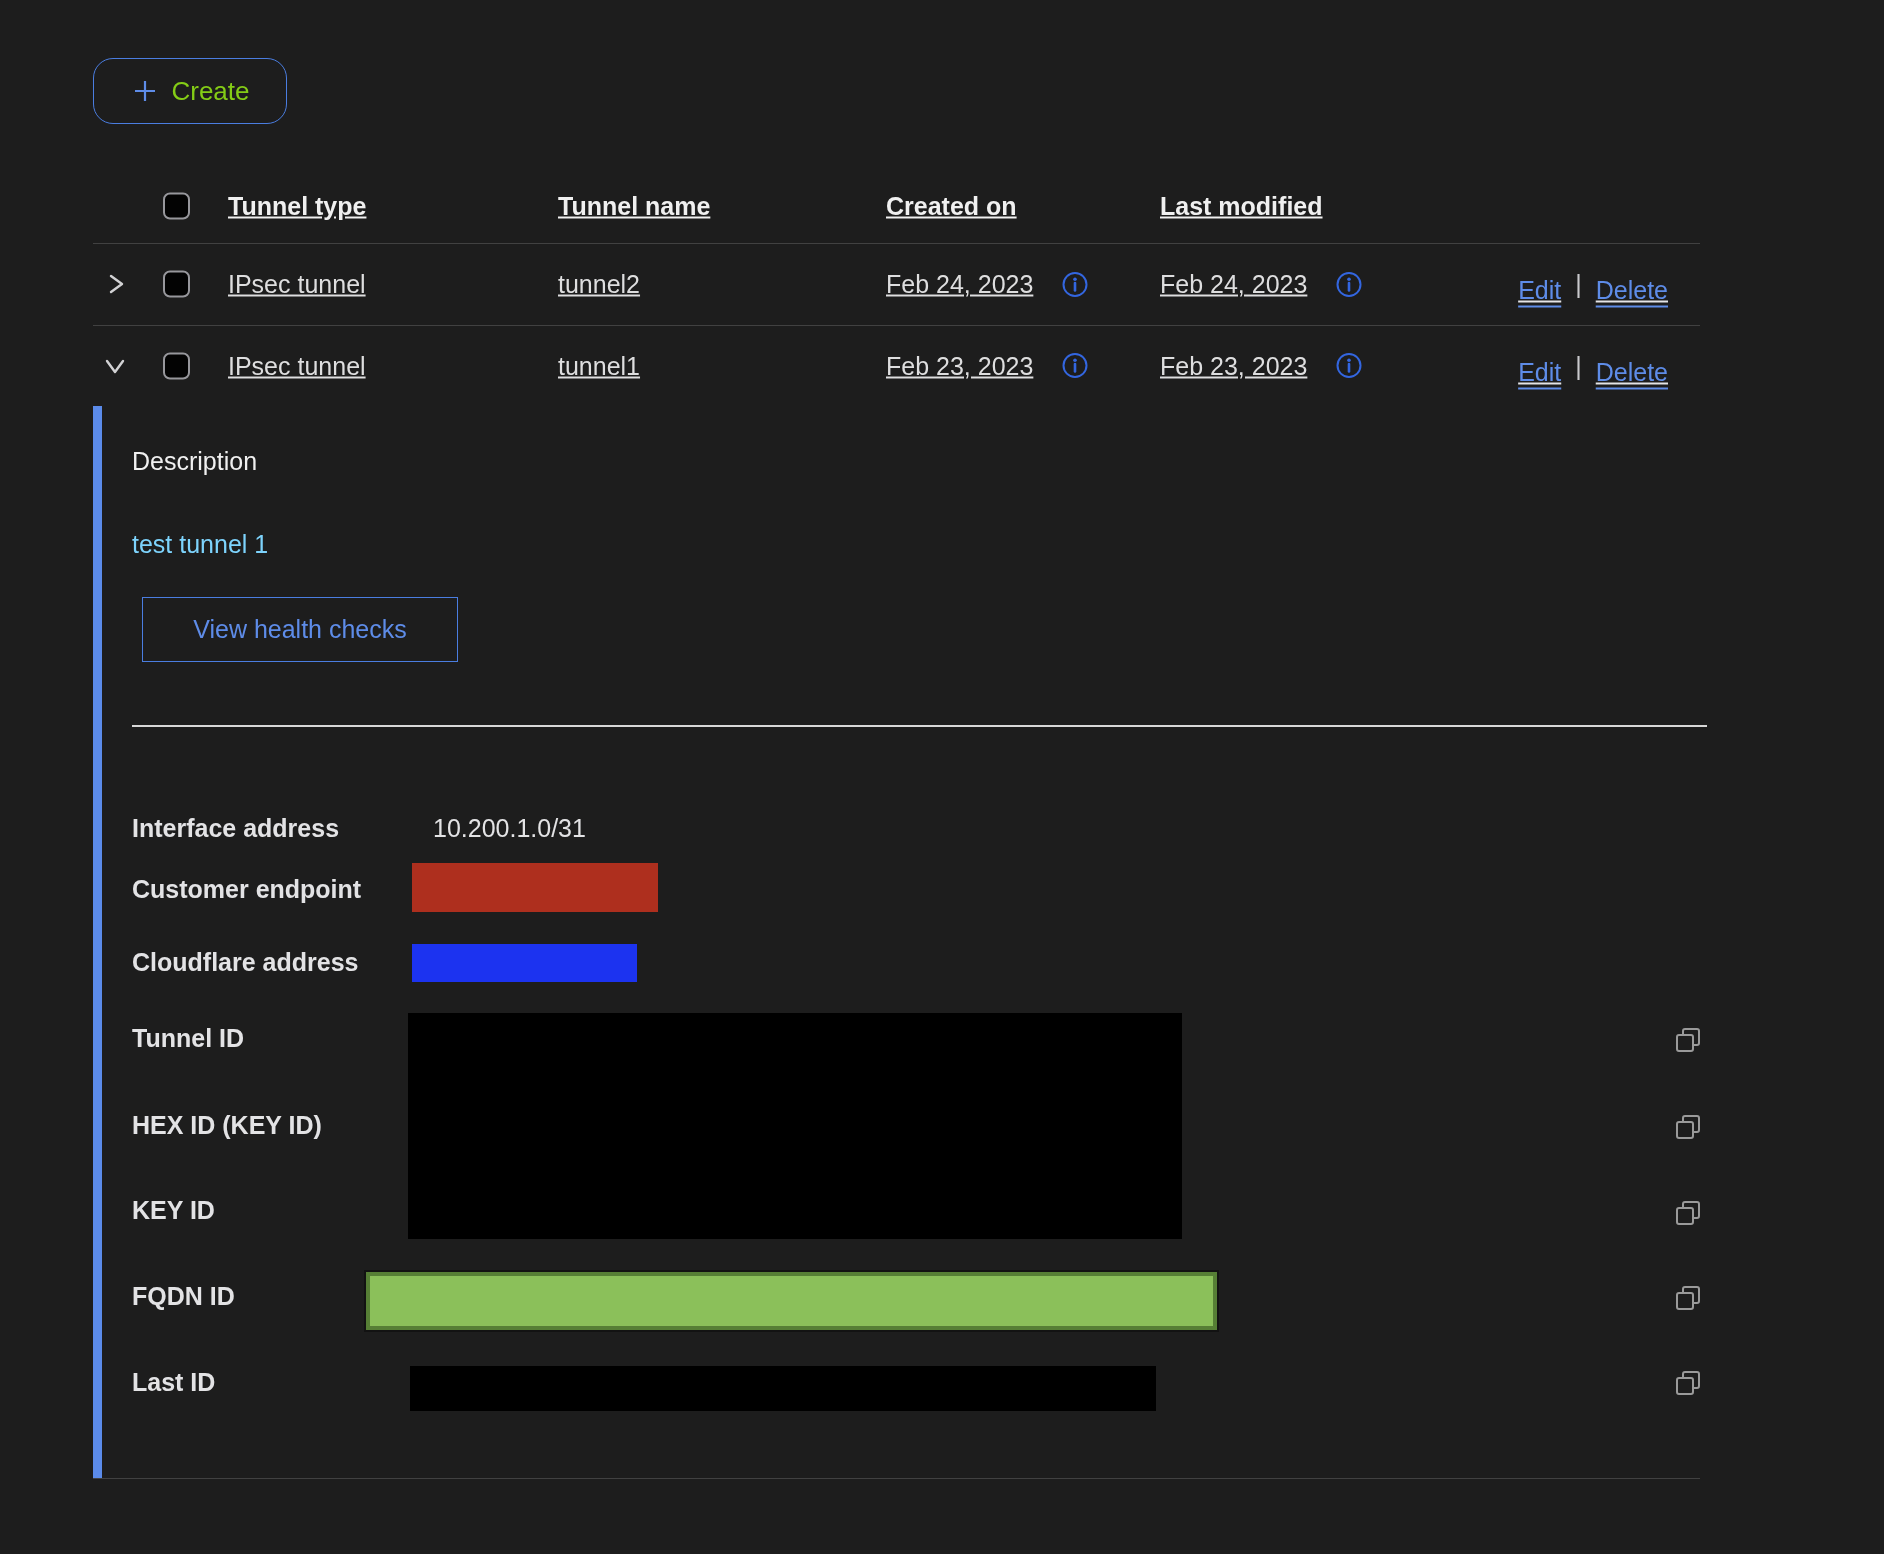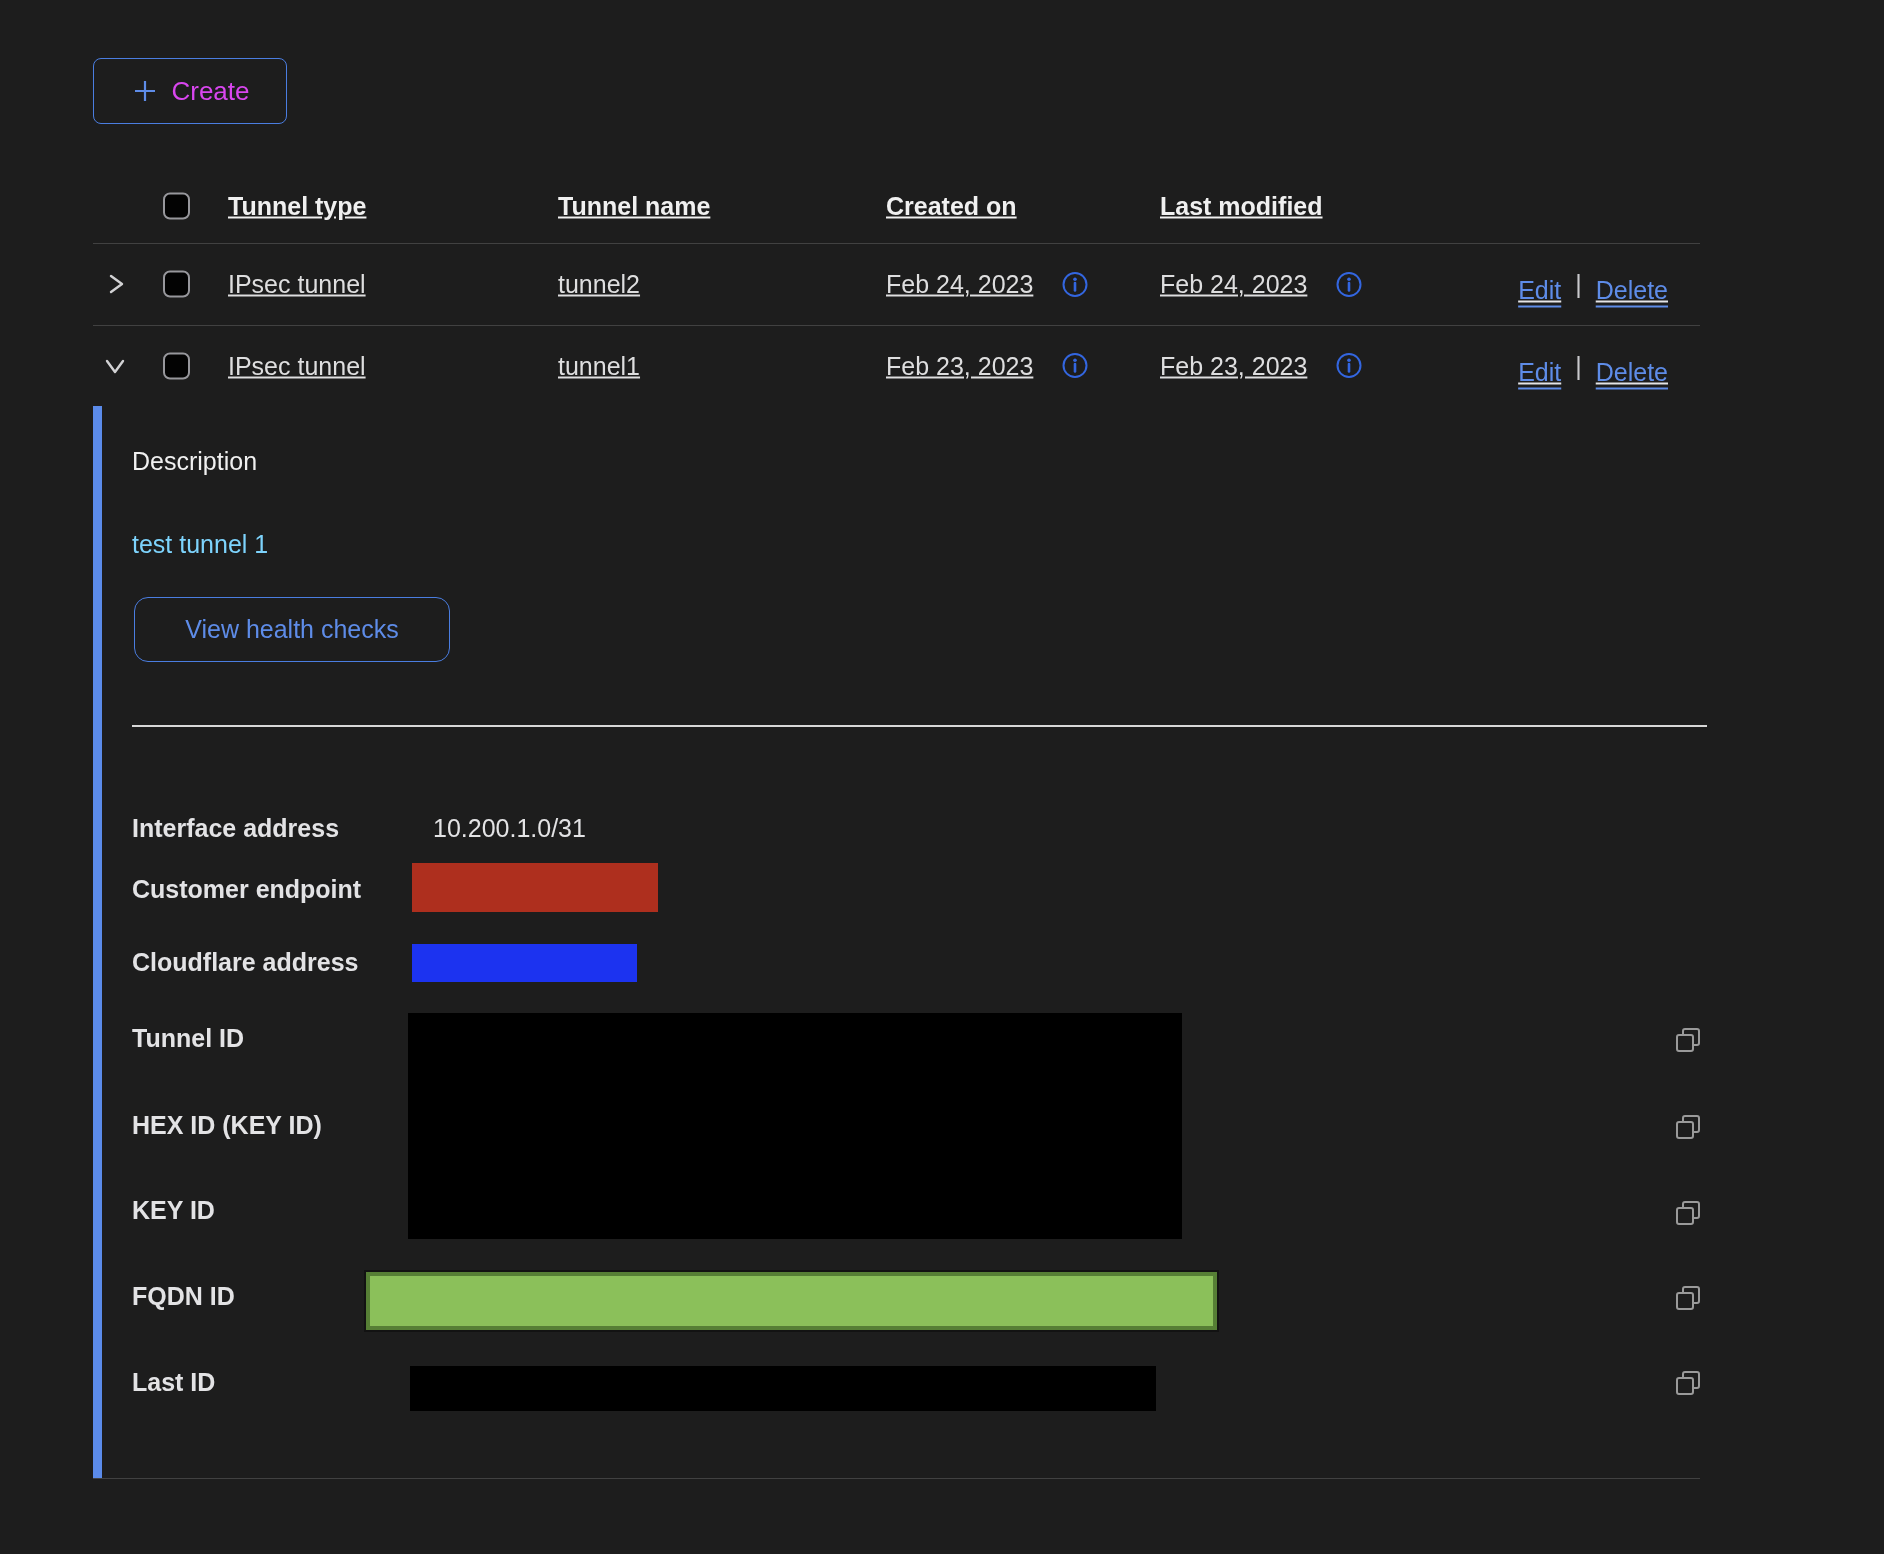--- a/index.html
+++ b/index.html
@@ -5,23 +5,23 @@
   html,body{margin:0;padding:0;}
   body{
     width:1884px;height:1554px;position:relative;overflow:hidden;
     background:#1d1d1d;color:#e4e4e6;
     font-family:"Liberation Sans", sans-serif;
   }
 
   
   .create-btn{
     position:absolute;left:93px;top:58px;width:194px;height:66px;
-    border:1.5px solid #4a7de0;border-radius:8px;background:transparent;
+    border:1.5px solid #4a7de0;border-radius:20px;background:transparent;
     display:flex;align-items:center;justify-content:center;gap:13px;
-    color:#d946ef;font-size:26px;cursor:pointer;font-family:inherit;padding-left:8px;
+    color:#84cc16;font-size:26px;cursor:pointer;font-family:inherit;padding-left:8px;
   }
 
   
   .t-row{position:absolute;left:93px;width:1607px;}
   .t-row > *{position:absolute;top:50%;transform:translateY(-50%);text-decoration:underline;}
   .hdr{top:168px;height:75px;}
   .row1{top:243px;height:82px;}
   .row2{top:325px;height:81px;}
   .th{font-weight:bold;font-size:25px;color:#f0f0f0;white-space:nowrap;}
   .cell{font-size:25px;color:#dededf;white-space:nowrap;}
@@ -46,22 +46,22 @@
   .hr1{top:243px;}
   .hr2{top:325px;}
   .hr3{top:1478px;}
 
   
   .panel{position:absolute;left:93px;top:406px;width:1607px;height:1072px;padding-left:32px;}
   .accent-bar{position:absolute;left:0;top:0;width:9px;height:1072px;background:#5b8bea;}
   .desc-label{position:absolute;left:39px;top:41px;font-size:25px;color:#f0f0f0;}
   .desc-value{position:absolute;left:39px;top:124px;font-size:25px;color:#7dd3fc;}
   .health-btn{
-    position:absolute;left:41px;top:191px;width:316px;height:65px;
-    border:1.5px solid #4a7de0;border-radius:14px;background:transparent;
+    position:absolute;left:49px;top:191px;width:316px;height:65px;
+    border:1.5px solid #4a7de0;border-radius:0;background:transparent;
     color:#5e8ce8;font-size:25px;cursor:pointer;font-family:inherit;
   }
   .light-hr{position:absolute;left:39px;top:319px;width:1575px;height:2px;background:#d7d7d7;}
 
   .f-label{position:absolute;left:39px;font-size:25px;color:#e3e3e5;white-space:nowrap;font-weight:bold;}
   .f-value{position:absolute;left:340px;font-size:25px;color:#e3e3e5;white-space:nowrap;}
   .redact{position:absolute;}
   .redact-red{left:319px;top:457px;width:246px;height:49px;}
   .redact-blue{left:319px;top:538px;width:225px;height:38px;}
   .redact-ids{left:315px;top:607px;width:774px;height:226px;}

